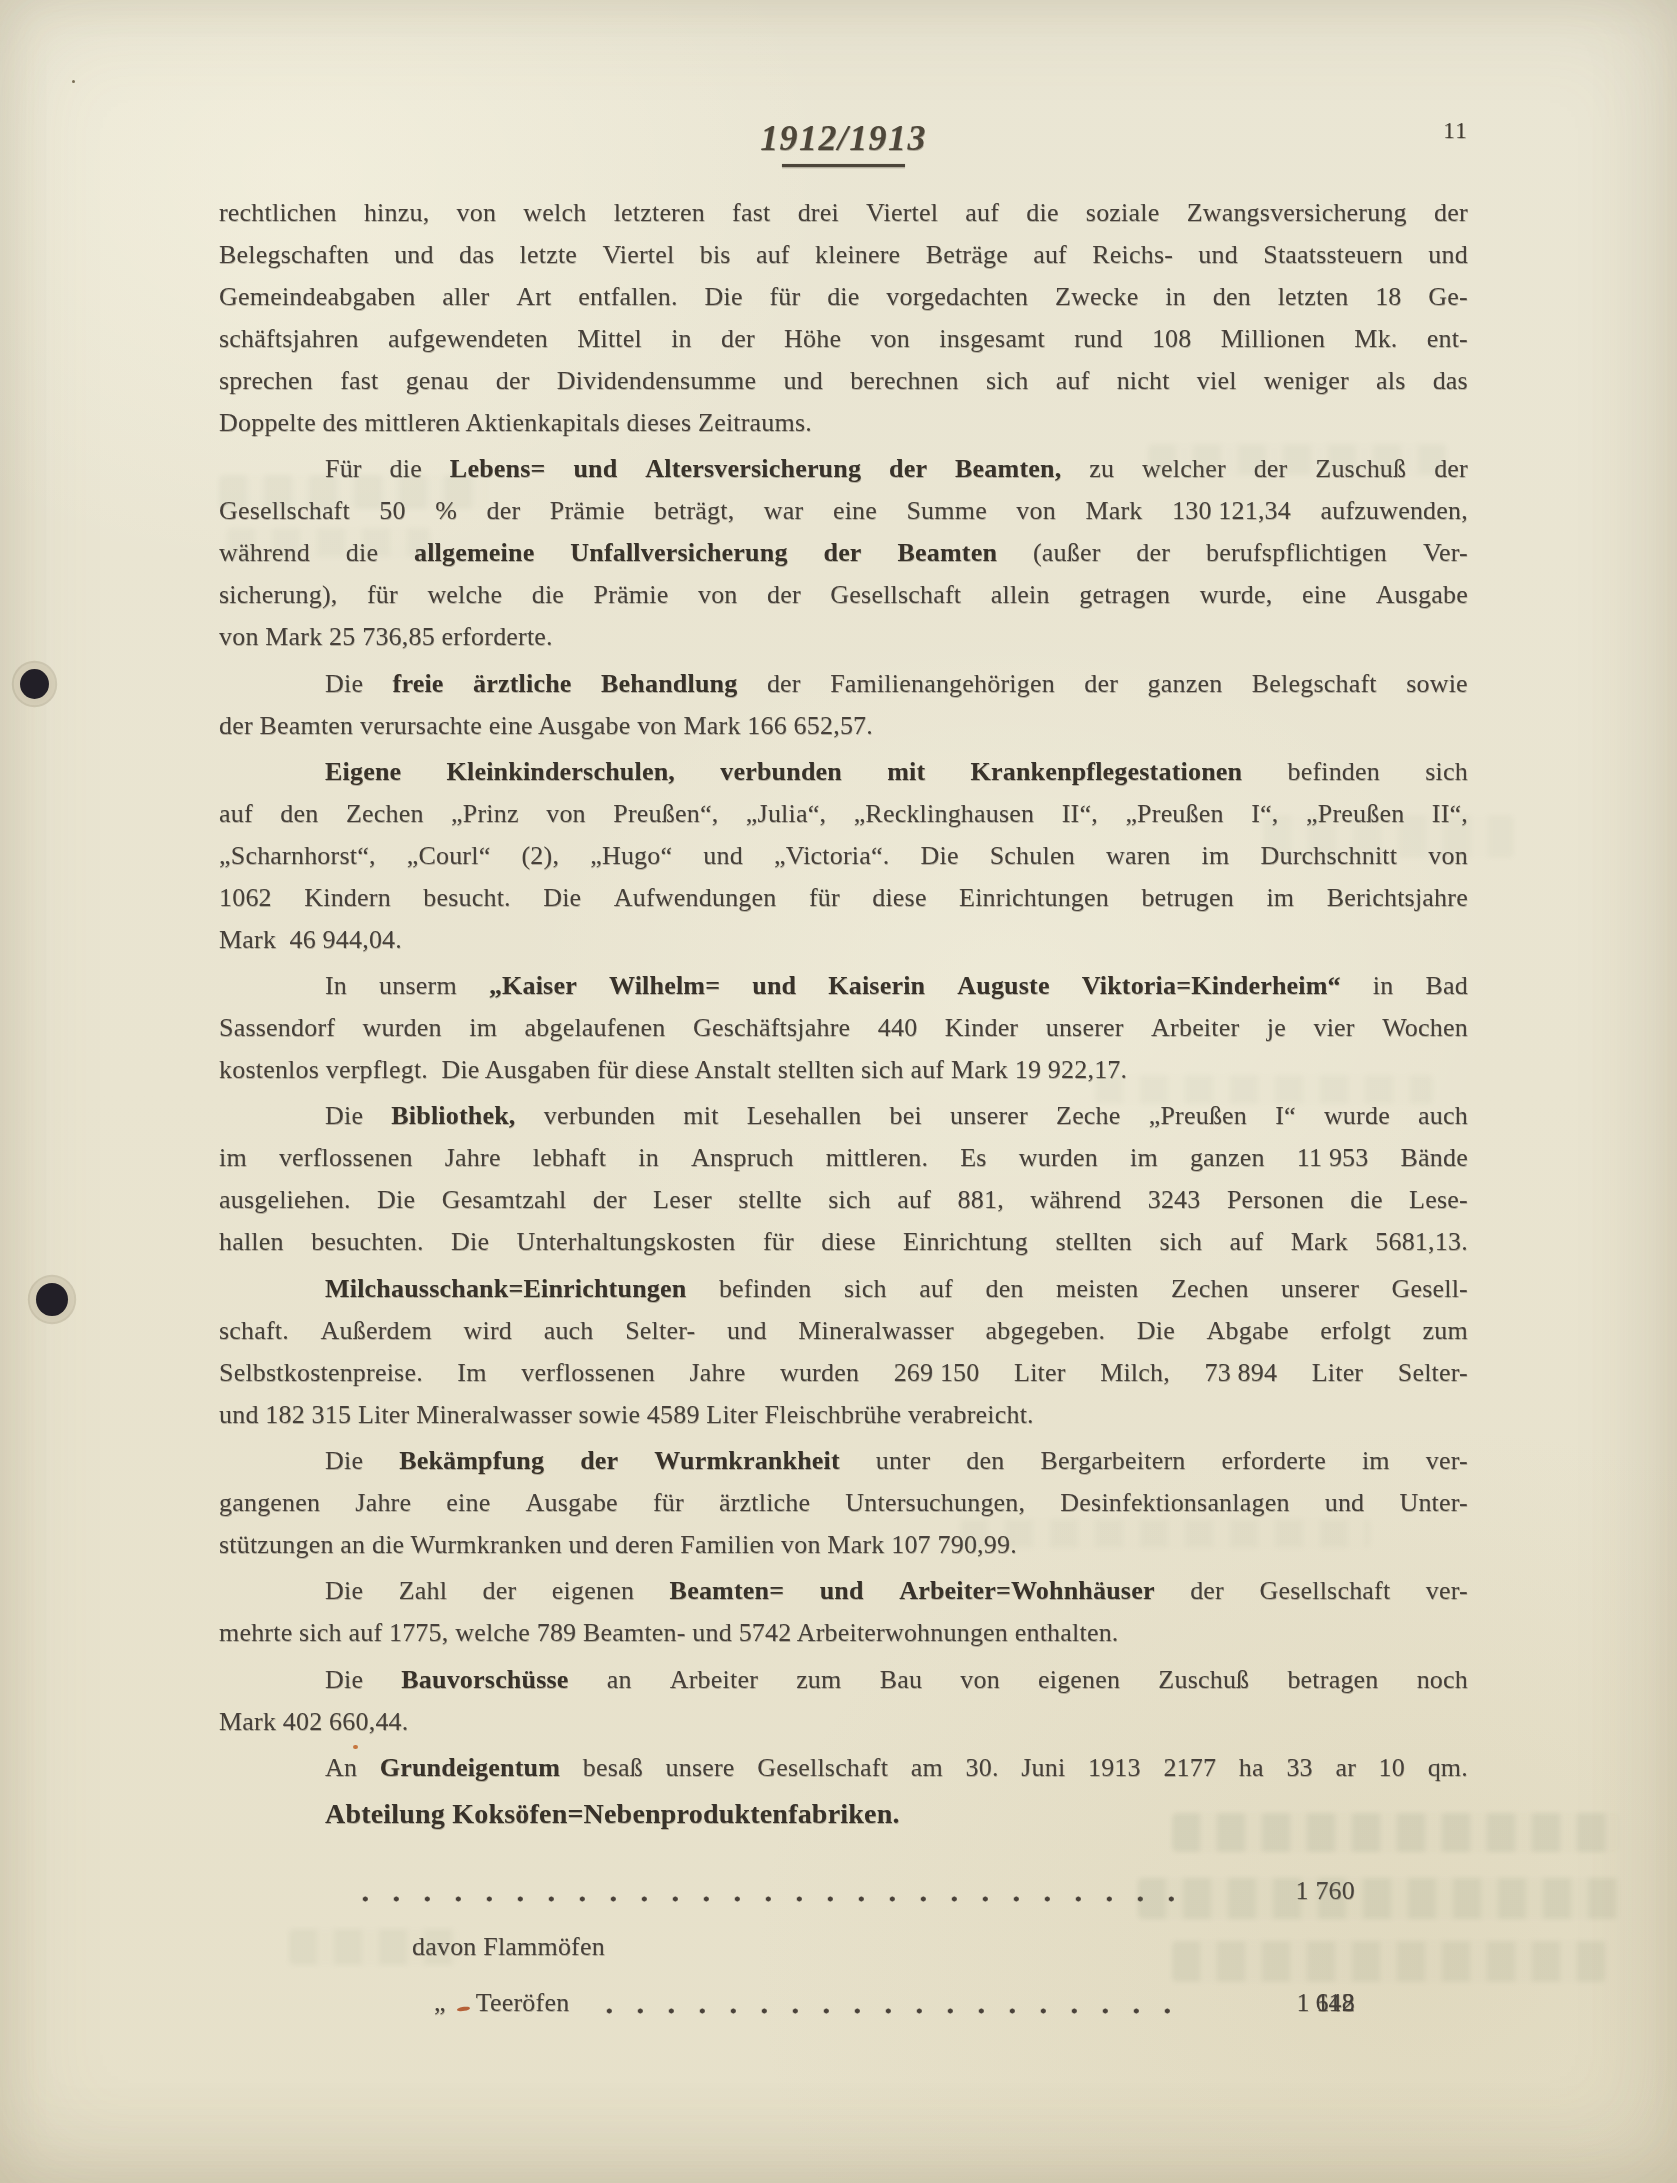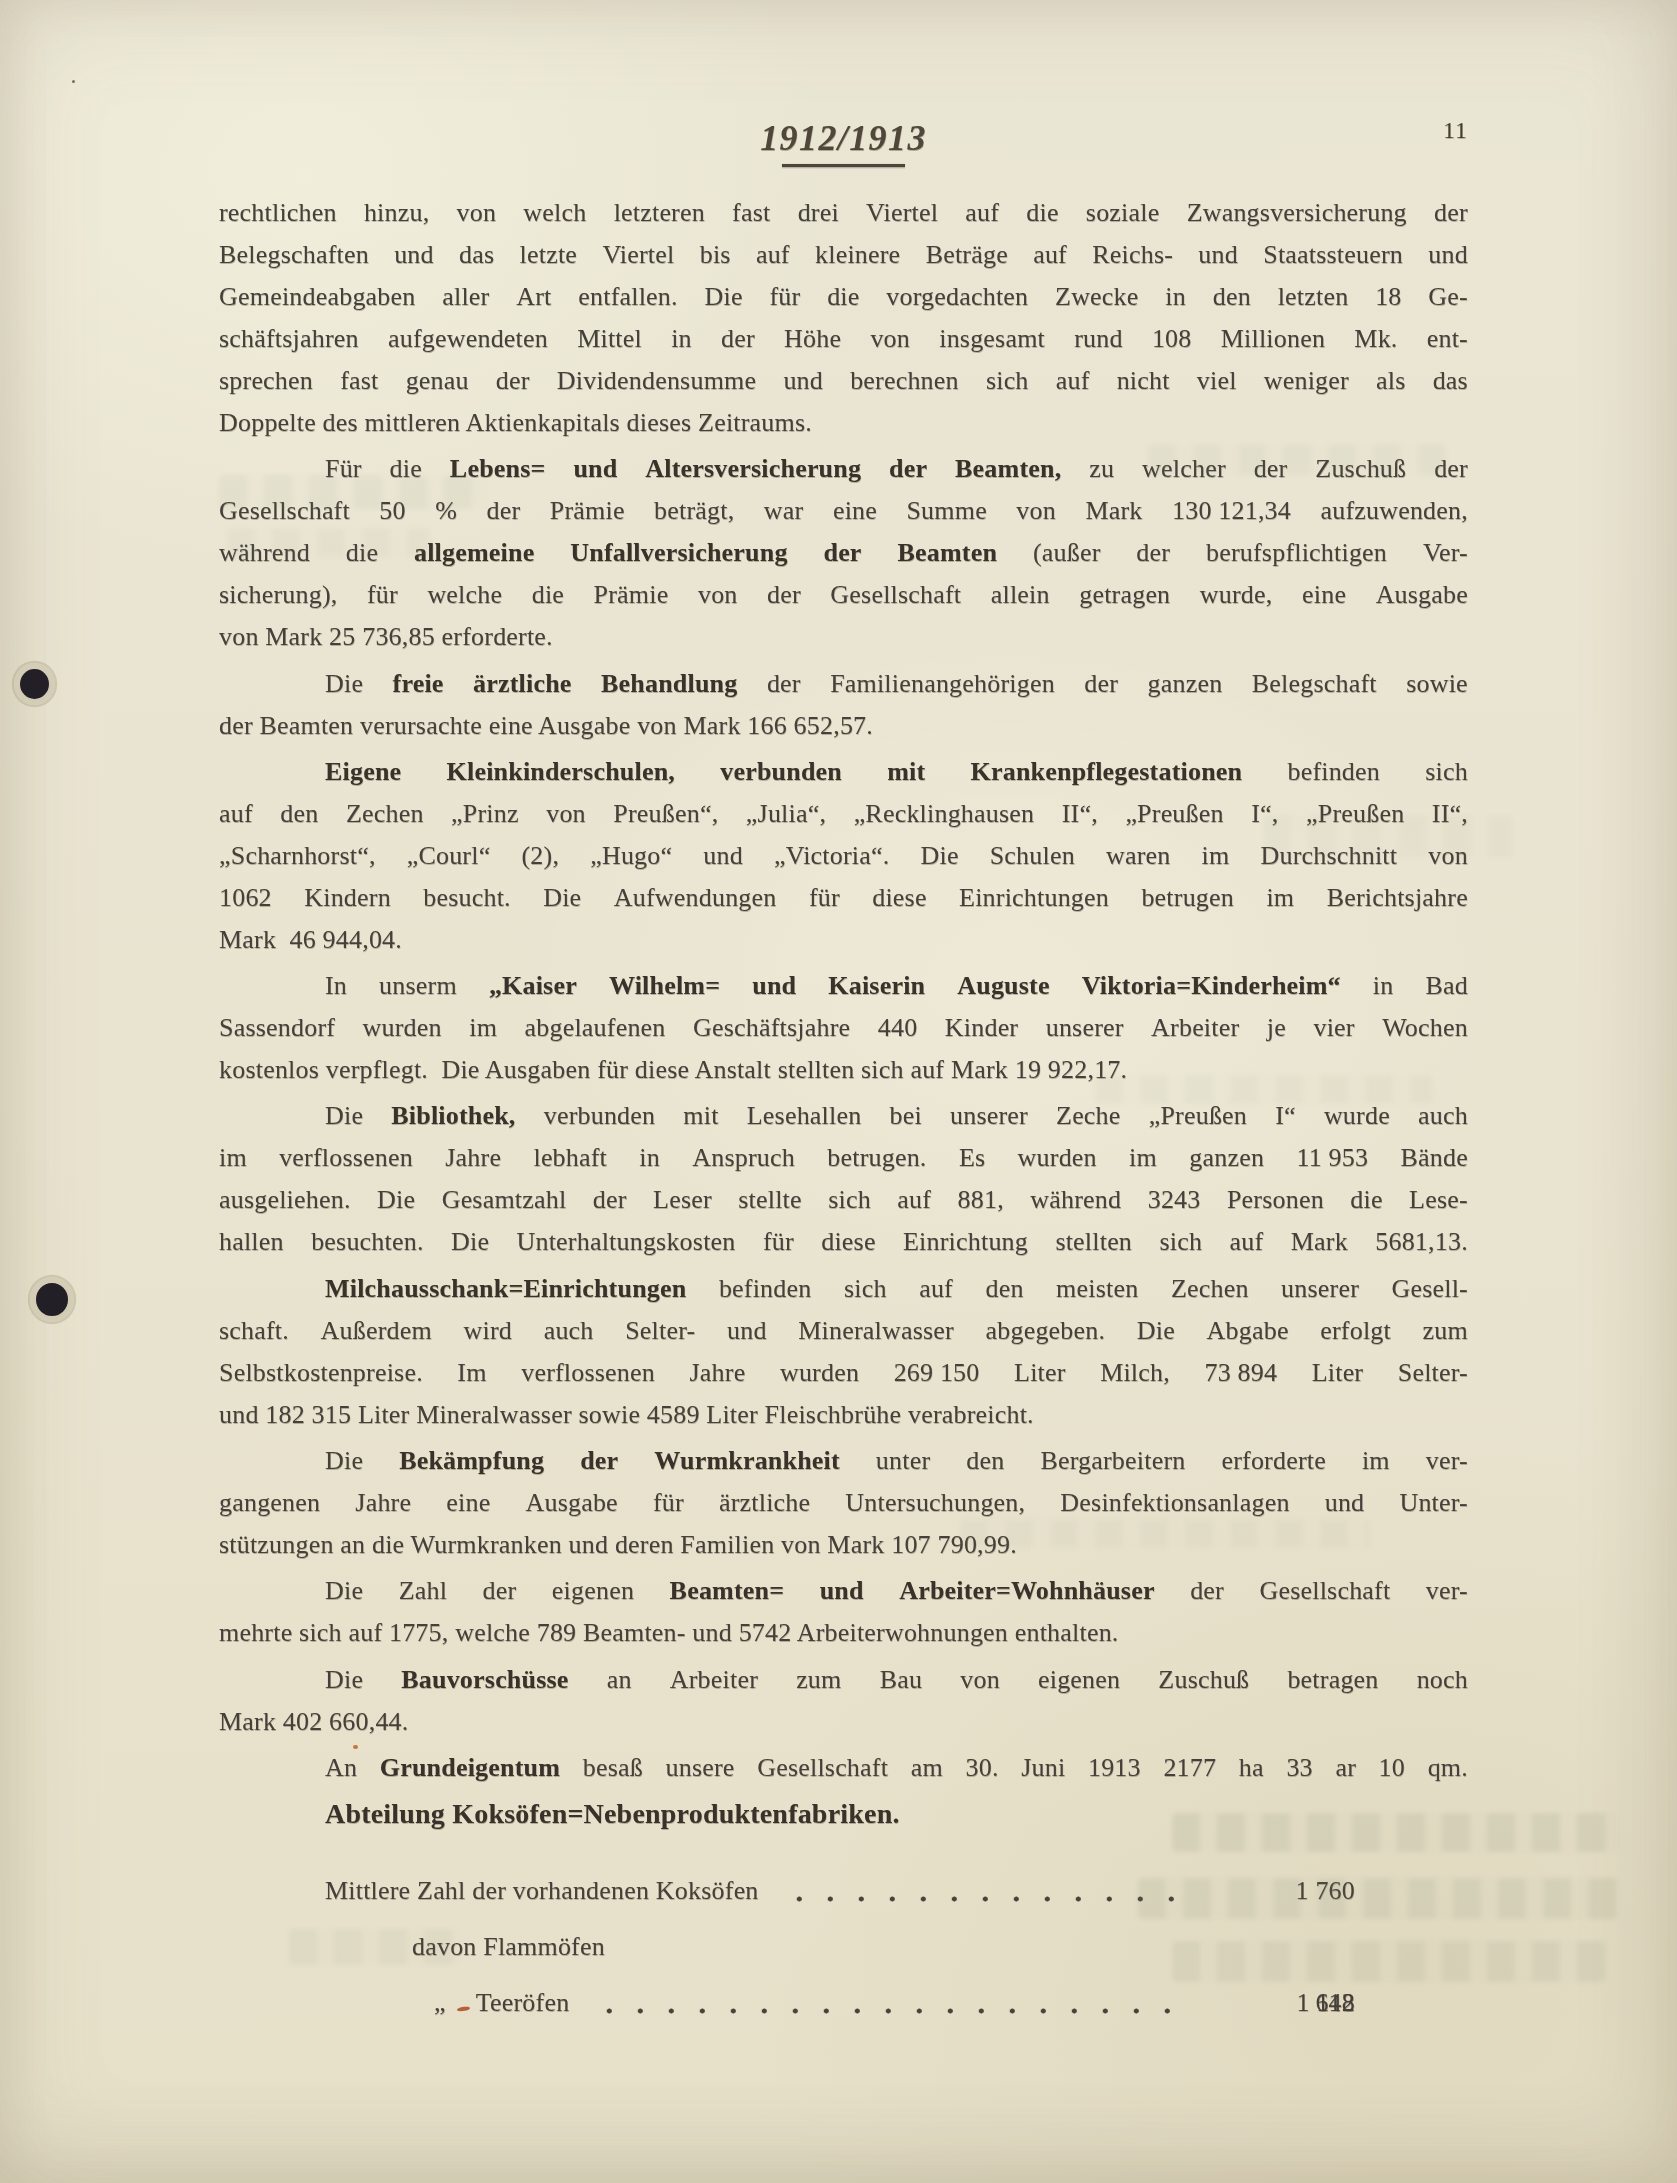--- a/index.html
+++ b/index.html
@@ -112,21 +112,21 @@
           <div class="line just"><span>1062</span><span>Kindern</span><span>besucht.</span><span>Die</span><span>Aufwendungen</span><span>für</span><span>diese</span><span>Einrichtungen</span><span>betrugen</span><span>im</span><span>Berichtsjahre</span></div>
           <div class="line"><span>Mark  46&nbsp;944,04.</span></div>
         </div>
         <div class="para indent">
           <div class="line just"><span>In</span><span>unserm</span><span class="b">„Kaiser</span><span class="b">Wilhelm=</span><span class="b">und</span><span class="b">Kaiserin</span><span class="b">Auguste</span><span class="b">Viktoria=Kinderheim“</span><span>in</span><span>Bad</span></div>
           <div class="line just"><span>Sassendorf</span><span>wurden</span><span>im</span><span>abgelaufenen</span><span>Geschäftsjahre</span><span>440</span><span>Kinder</span><span>unserer</span><span>Arbeiter</span><span>je</span><span>vier</span><span>Wochen</span></div>
           <div class="line"><span>kostenlos verpflegt.  Die Ausgaben für diese Anstalt stellten sich auf Mark 19&nbsp;922,17.</span></div>
         </div>
         <div class="para indent">
           <div class="line just"><span>Die</span><span class="b">Bibliothek,</span><span>verbunden</span><span>mit</span><span>Lesehallen</span><span>bei</span><span>unserer</span><span>Zeche</span><span>„Preußen</span><span>I“</span><span>wurde</span><span>auch</span></div>
-          <div class="line just"><span>im</span><span>verflossenen</span><span>Jahre</span><span>lebhaft</span><span>in</span><span>Anspruch</span><span>betrugen.</span><span>Es</span><span>wurden</span><span>im</span><span>ganzen</span><span>11&nbsp;953</span><span>Bände</span></div>
+          <div class="line just"><span>im</span><span>verflossenen</span><span>Jahre</span><span>lebhaft</span><span>in</span><span>Anspruch</span><span>mittleren.</span><span>Es</span><span>wurden</span><span>im</span><span>ganzen</span><span>11&nbsp;953</span><span>Bände</span></div>
           <div class="line just"><span>ausgeliehen.</span><span>Die</span><span>Gesamtzahl</span><span>der</span><span>Leser</span><span>stellte</span><span>sich</span><span>auf</span><span>881,</span><span>während</span><span>3243</span><span>Personen</span><span>die</span><span>Lese-</span></div>
           <div class="line just"><span>hallen</span><span>besuchten.</span><span>Die</span><span>Unterhaltungskosten</span><span>für</span><span>diese</span><span>Einrichtung</span><span>stellten</span><span>sich</span><span>auf</span><span>Mark</span><span>5681,13.</span></div>
         </div>
         <div class="para indent">
           <div class="line just"><span class="b">Milchausschank=Einrichtungen</span><span>befinden</span><span>sich</span><span>auf</span><span>den</span><span>meisten</span><span>Zechen</span><span>unserer</span><span>Gesell-</span></div>
           <div class="line just"><span>schaft.</span><span>Außerdem</span><span>wird</span><span>auch</span><span>Selter-</span><span>und</span><span>Mineralwasser</span><span>abgegeben.</span><span>Die</span><span>Abgabe</span><span>erfolgt</span><span>zum</span></div>
           <div class="line just"><span>Selbstkostenpreise.</span><span>Im</span><span>verflossenen</span><span>Jahre</span><span>wurden</span><span>269&nbsp;150</span><span>Liter</span><span>Milch,</span><span>73&nbsp;894</span><span>Liter</span><span>Selter-</span></div>
           <div class="line"><span>und 182&nbsp;315 Liter Mineralwasser sowie 4589 Liter Fleischbrühe verabreicht.</span></div>
         </div>
         <div class="para indent">
@@ -142,21 +142,20 @@
           <div class="line just"><span>Die</span><span class="b">Bauvorschüsse</span><span>an</span><span>Arbeiter</span><span>zum</span><span>Bau</span><span>von</span><span>eigenen</span><span>Zuschuß</span><span>betragen</span><span>noch</span></div>
           <div class="line"><span>Mark 402&nbsp;660,44.</span></div>
         </div>
         <div class="para indent">
           <div class="line just"><span>An</span><span class="b">Grundeigentum</span><span>besaß</span><span>unsere</span><span>Gesellschaft</span><span>am</span><span>30.</span><span>Juni</span><span>1913</span><span>2177</span><span>ha</span><span>33</span><span>ar</span><span>10</span><span>qm.</span></div>
         </div>
       </div>
     <div class="heading">Abteilung Koksöfen=Nebenproduktenfabriken.</div>
     <div id="ovenTable">
         <div class="trow r0">
-          <span class="tlabel">Mittlere Zahl der vorhandenen Koksöfen</span>
           <span class="dots"></span>
           <span class="tval">1&nbsp;760</span>
         </div>
         <div class="trow r1">
           <span class="tlabel">davon Flammöfen</span>
           <span class="dots"></span>
           <span class="tval">648</span>
         </div>
         <div class="trow r2">
           <span class="tprefix">„</span>

